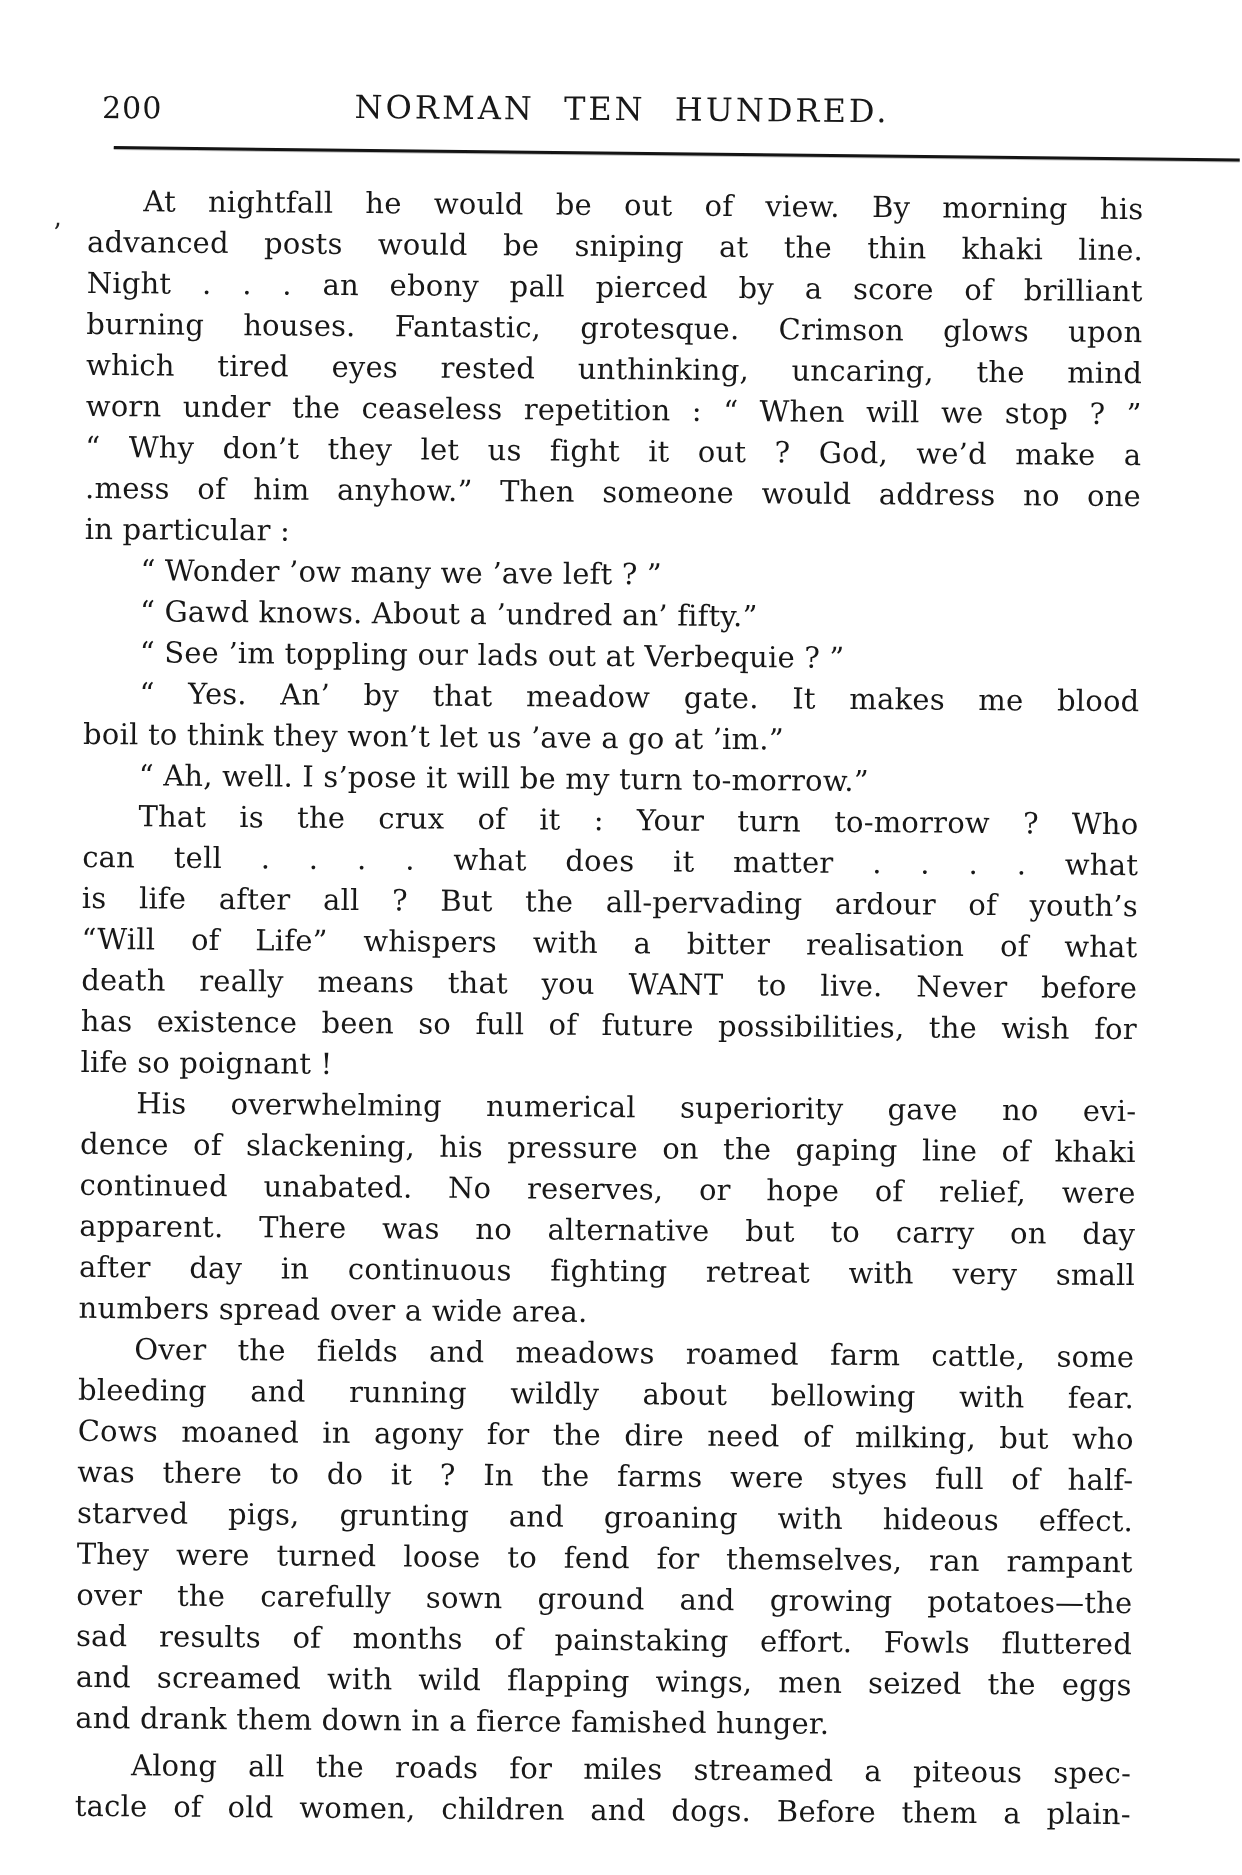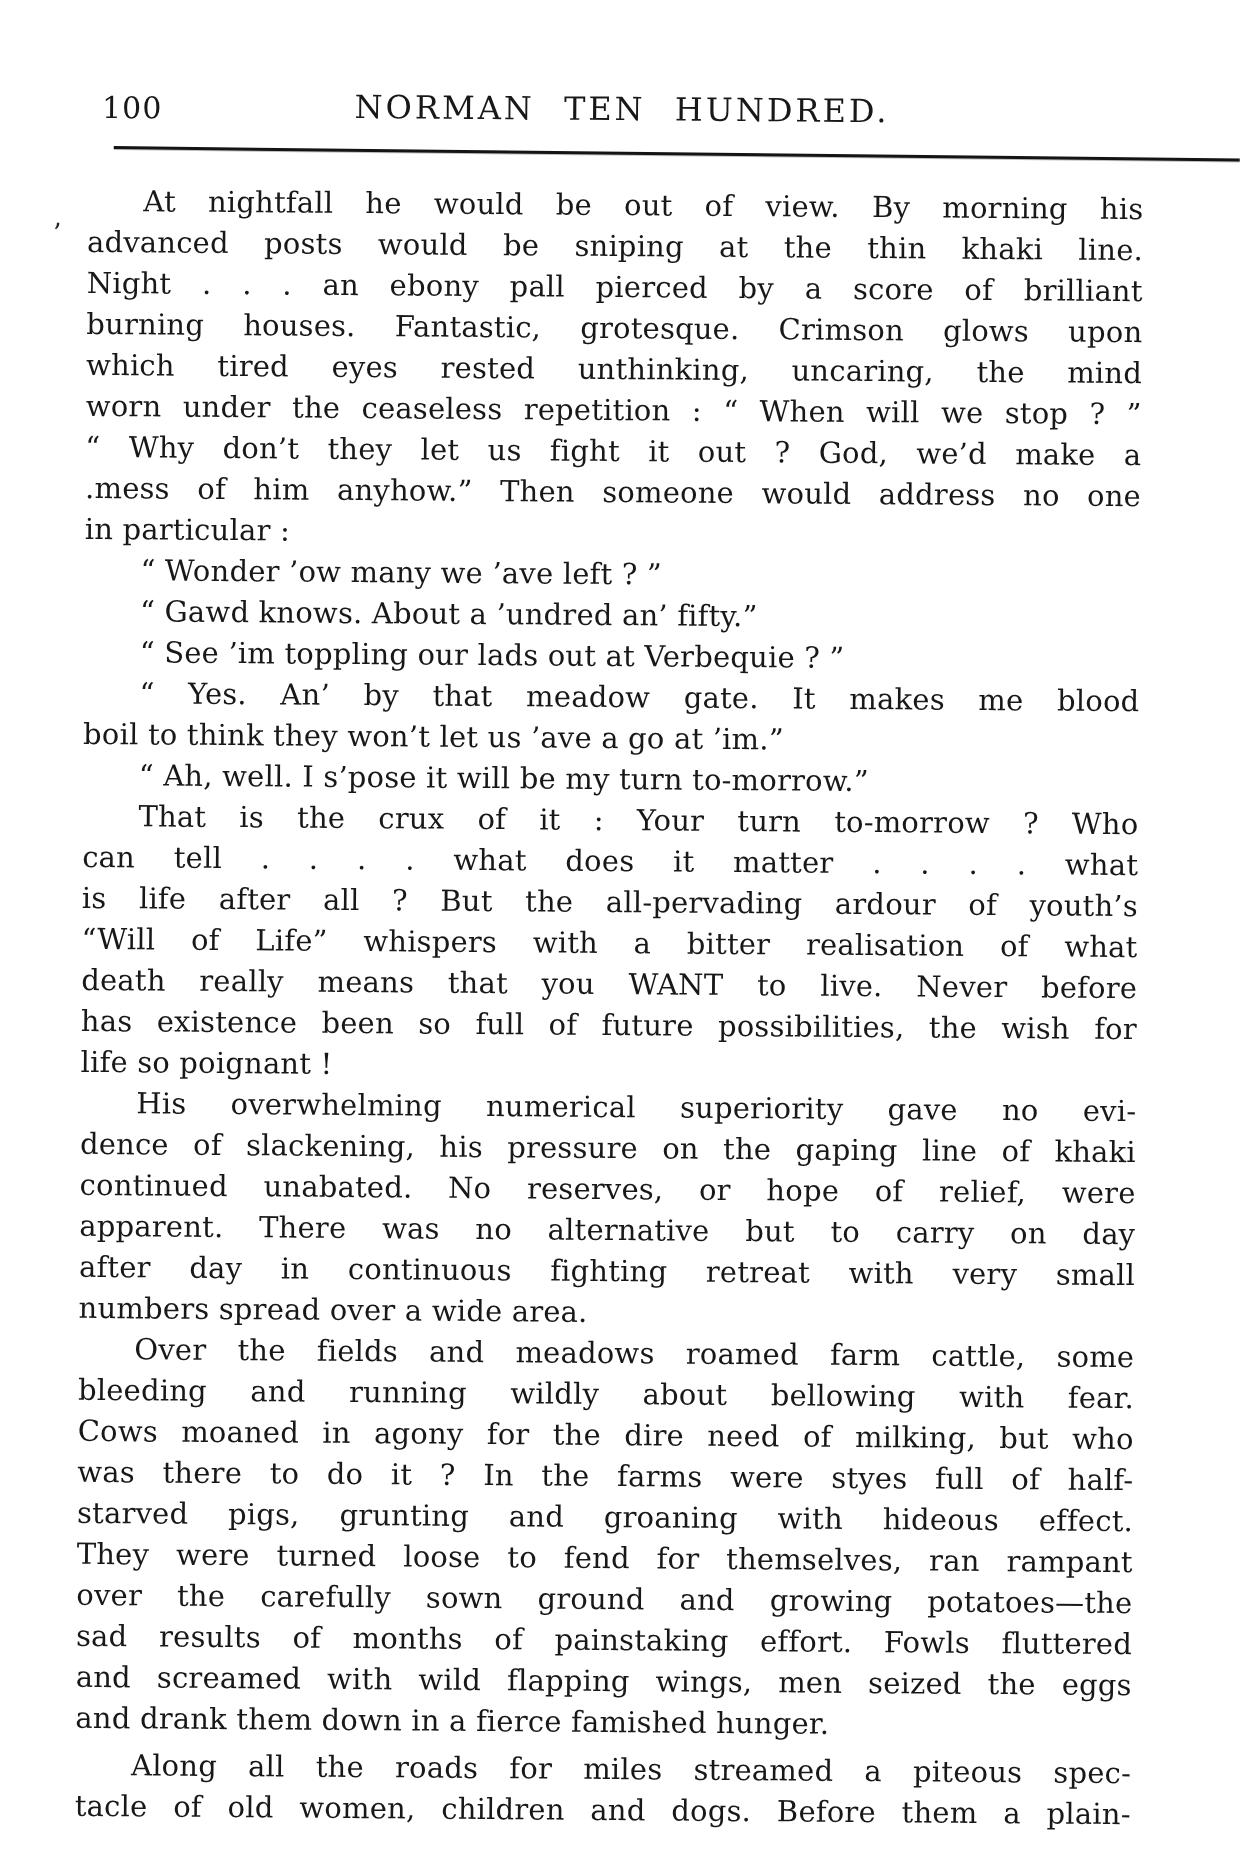--- a/index.html
+++ b/index.html
@@ -72,21 +72,21 @@
   }
   .line.end { text-align-last: left; }
   .line.indent { padding-left: 56px; }
   .line.gap { margin-top: 6px; }
 </style>
 </head>
 <body>
 
 <div class="page">
   <div class="inner">
-    <span class="pagenum">100</span>
+    <span class="pagenum">200</span>
     <div class="title">NORMAN TEN HUNDRED.</div>
     <div class="rule"></div>
     <span class="artifact">’</span>
     <div class="bodytext">
         <div class="line indent">At nightfall he would be out of view.  By morning his</div>
         <div class="line">advanced posts would be sniping at the thin khaki line.</div>
         <div class="line">Night  .  .  .  an ebony pall pierced by a score of brilliant</div>
         <div class="line">burning houses.  Fantastic, grotesque.   Crimson glows upon</div>
         <div class="line">which tired eyes rested unthinking, uncaring, the mind</div>
         <div class="line">worn under the ceaseless repetition : “ When will we stop ? ”</div>

